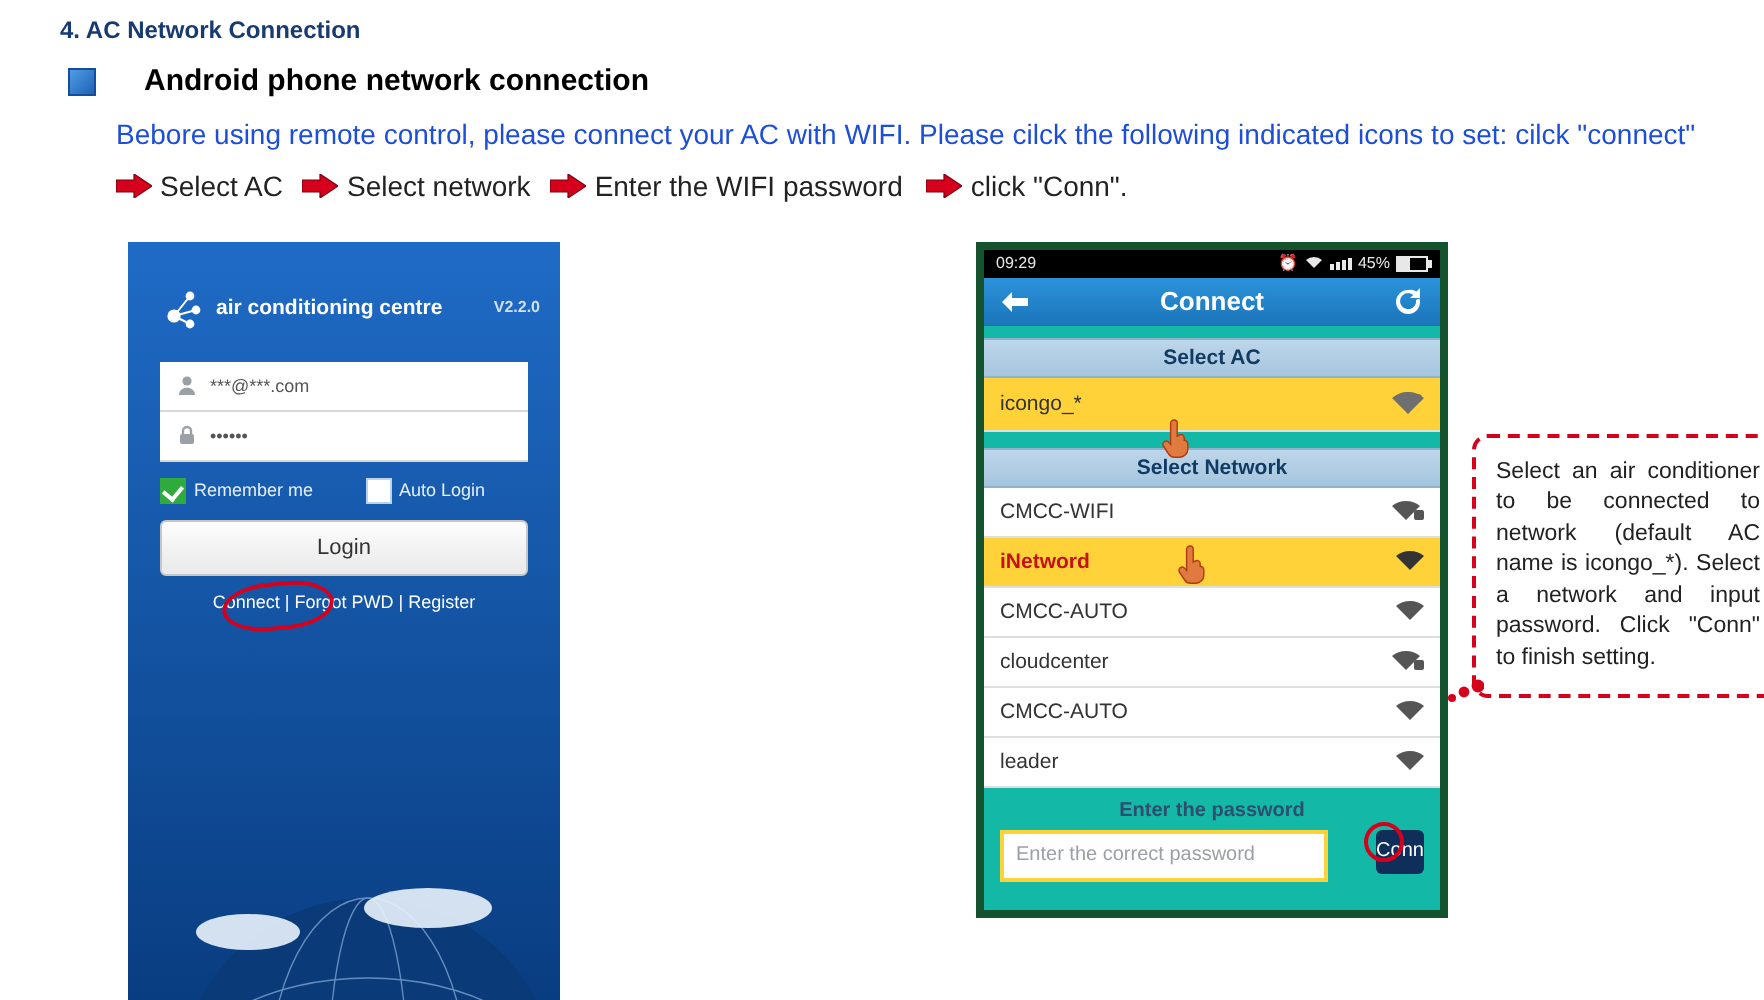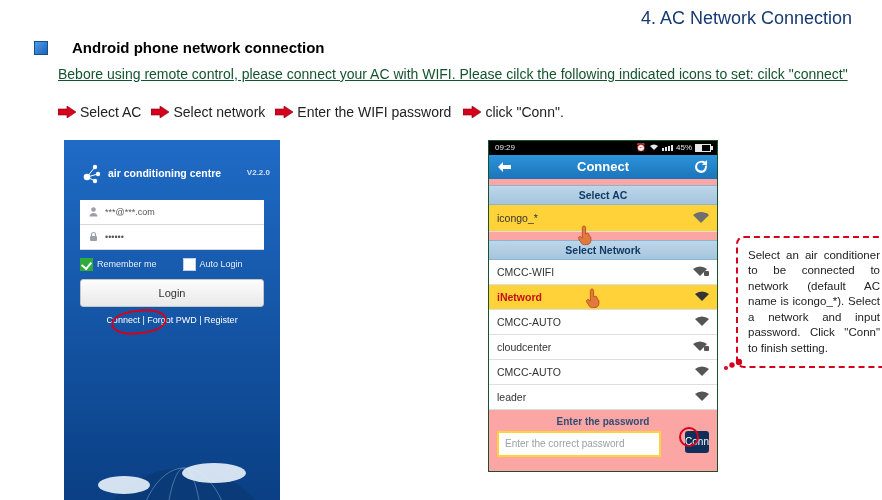--- a/index.html
+++ b/index.html
@@ -18,36 +18,35 @@
     width:882px;
     font-family:Arial,Helvetica,sans-serif;
     color:#222;
     background:#fff;
     padding:8px 30px 12px 30px;
     box-sizing:border-box;
     font-size:14px;
   }
   .heading{
     color:var(--doc-blue);
-    font-size:18px;
-    font-weight:normal;
+    font-size:12px;
+    font-weight:bold;
     margin:0 0 10px 0;
-    text-align:right;
   }
   .sub-row{
     display:flex;align-items:center;
     padding-left:4px;margin-bottom:8px;
   }
   .sub-bullet{
     width:12px;height:12px;
     background:linear-gradient(135deg,#4f9de8,#1e62b3);
     border:1px solid #134e9a;margin-right:24px;
   }
   .sub-heading{color:#000;font-size:15px;font-weight:bold;}
-  .body-text{color:#14532d;font-size:14px;line-height:1.55;margin:0 0 18px 28px;text-decoration:underline;}
+  .body-text{color:#1d4ed8;font-size:14px;line-height:1.55;margin:0 0 6px 28px;}
   .step-line{display:flex;flex-wrap:wrap;align-items:center;margin-left:28px;
     font-size:14px;color:#222;}
   .step-line span{margin-right:4px;}
   .arrow{display:inline-flex;align-items:center;margin:0 4px 0 0;}
   .arrow svg{display:block;}
   .figures{display:flex;align-items:flex-start;margin-top:20px;margin-left:34px;}
 
   
   .phone1{
     width:216px;height:395px;position:relative;overflow:hidden;
@@ -78,21 +77,21 @@
   .red-oval{
     position:absolute;left:31px;top:-5px;width:52px;height:20px;border:2px solid #d6001c;border-radius:50%/60%;
     transform:rotate(-6deg);pointer-events:none;
   }
   .globe{position:absolute;left:0;right:0;bottom:0;height:92px;overflow:hidden;}
   .wifi-label{position:absolute;bottom:4px;left:0;right:0;text-align:center;font-size:9px;color:#e7f0fb;text-decoration:underline;}
 
   
   .phone2-wrap{margin-left:208px;position:relative;}
   .phone2{
-    width:228px;height:330px;background:#fca5a5;border:1px solid #14532d;
+    width:228px;height:330px;background:#14b8a6;border:4px solid #14532d;
     font-family:Arial,Helvetica,sans-serif;color:#333;position:relative;
   }
   .statusbar{height:14px;background:#000;color:#e8e8e8;font-size:8px;
     display:flex;align-items:center;padding:0 6px;justify-content:space-between;}
   .sb-right{display:flex;align-items:center;gap:3px;}
   .bars{display:inline-flex;align-items:flex-end;gap:1px;}
   .bars i{display:block;background:#e8e8e8;width:2px;}
   .bars i:nth-child(1){height:3px}.bars i:nth-child(2){height:4px}
   .bars i:nth-child(3){height:5px}.bars i:nth-child(4){height:6px}
   .batt{width:14px;height:6px;border:1px solid #e8e8e8;position:relative;}

